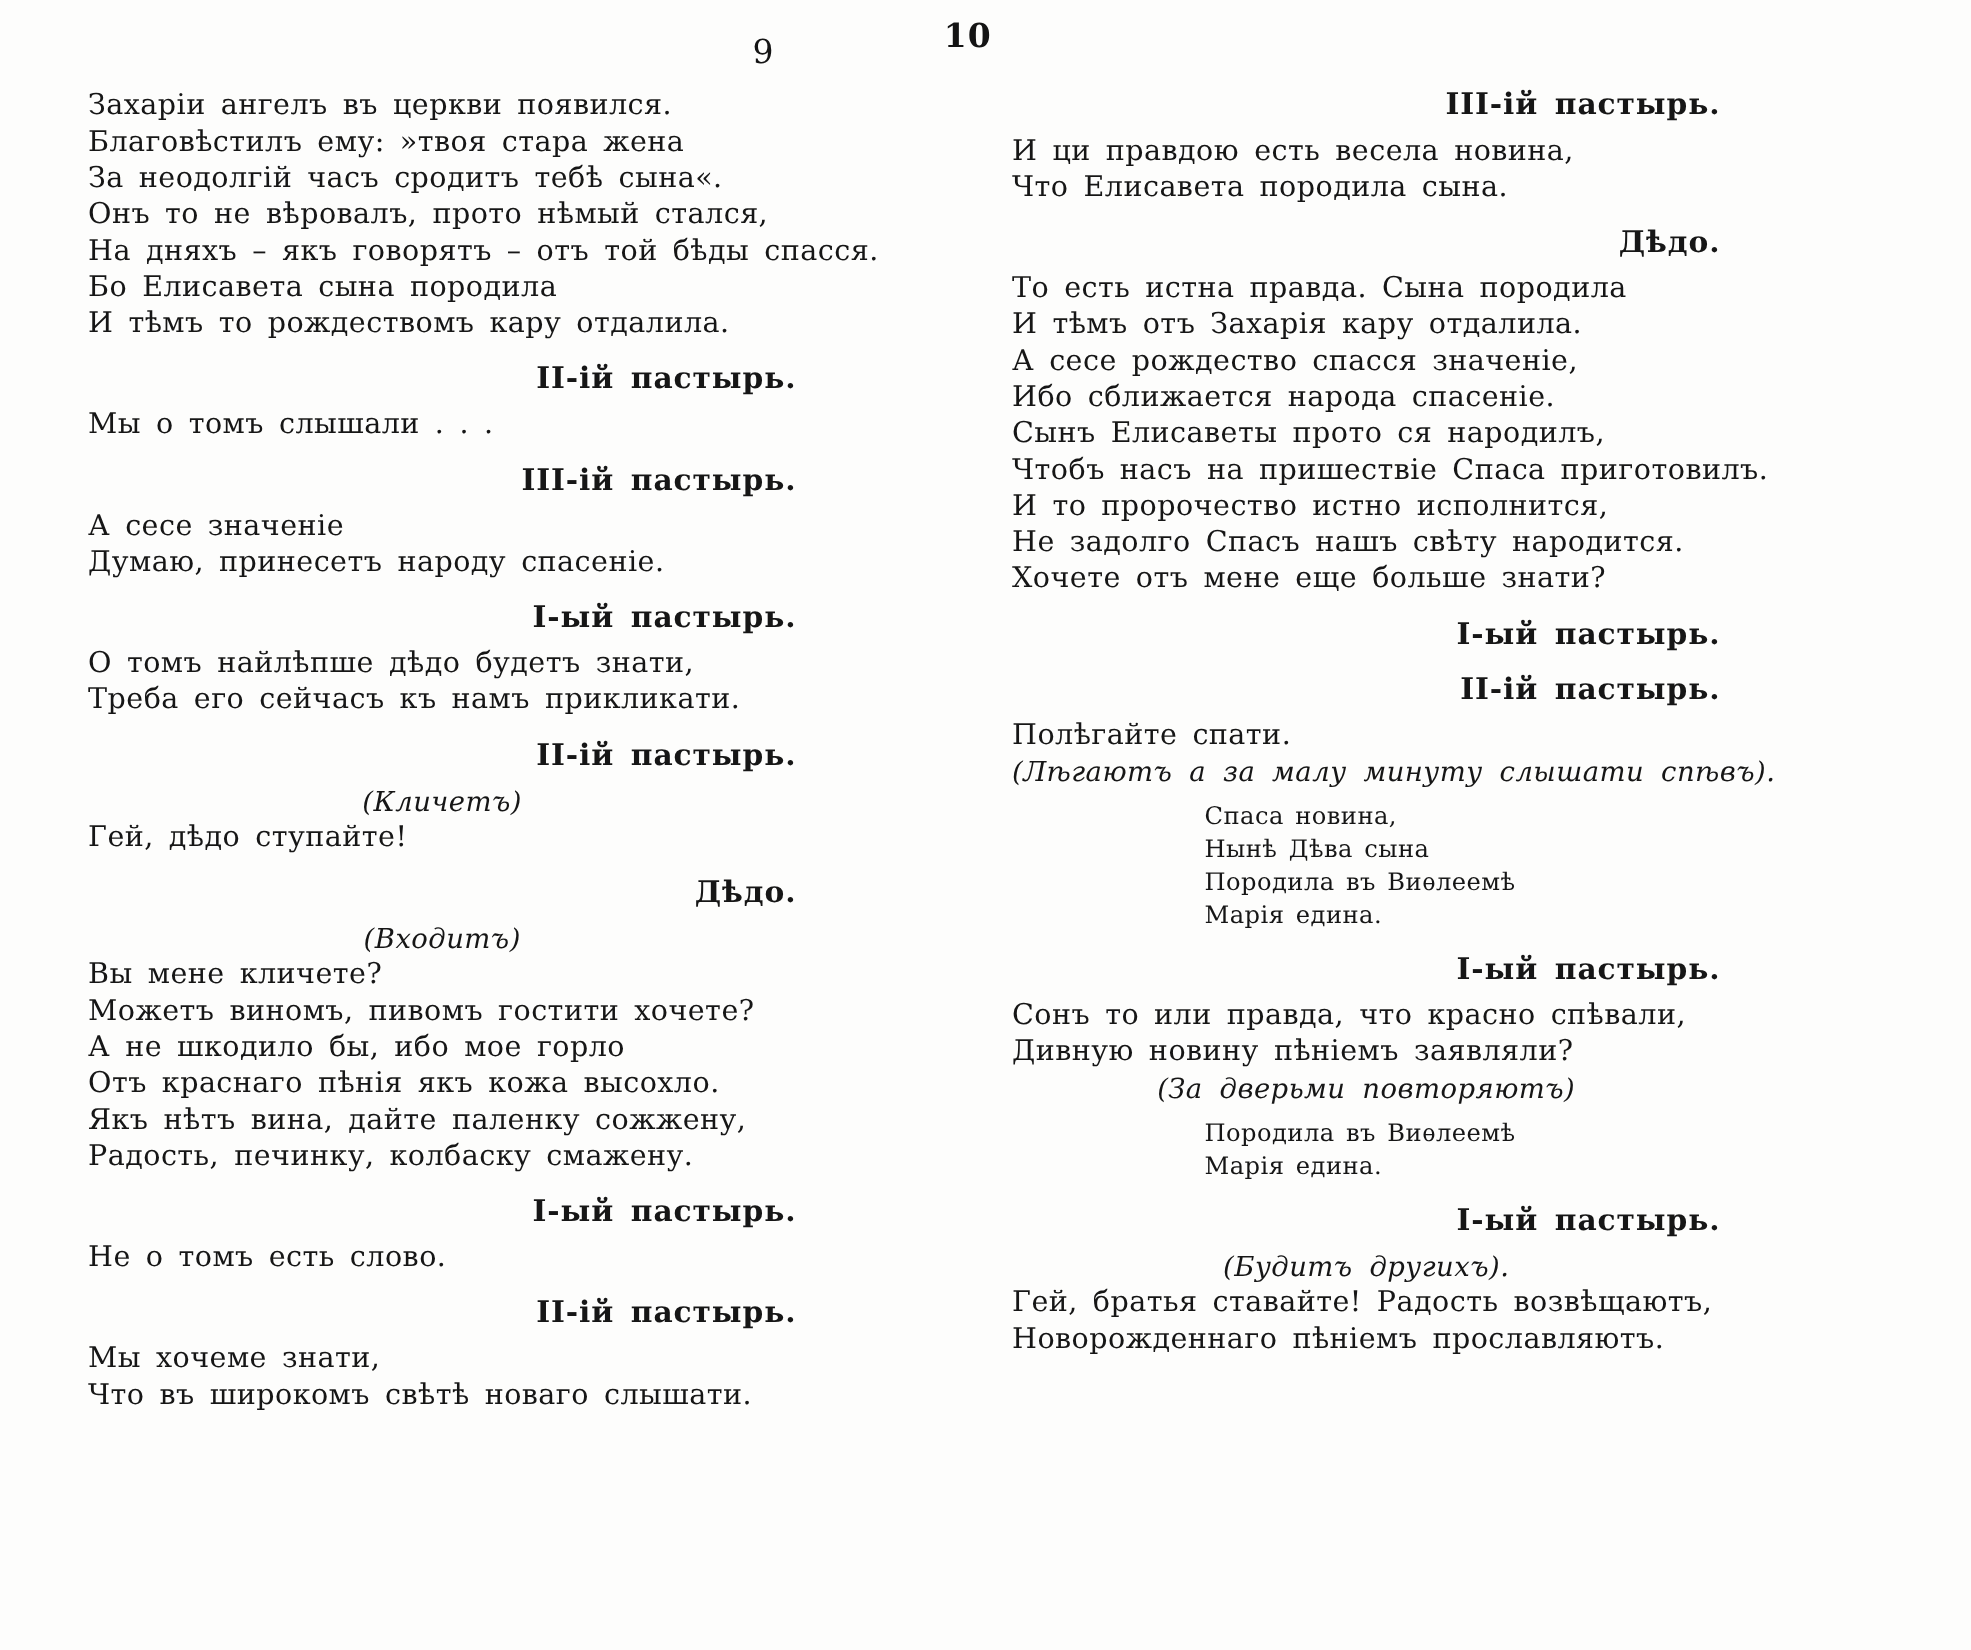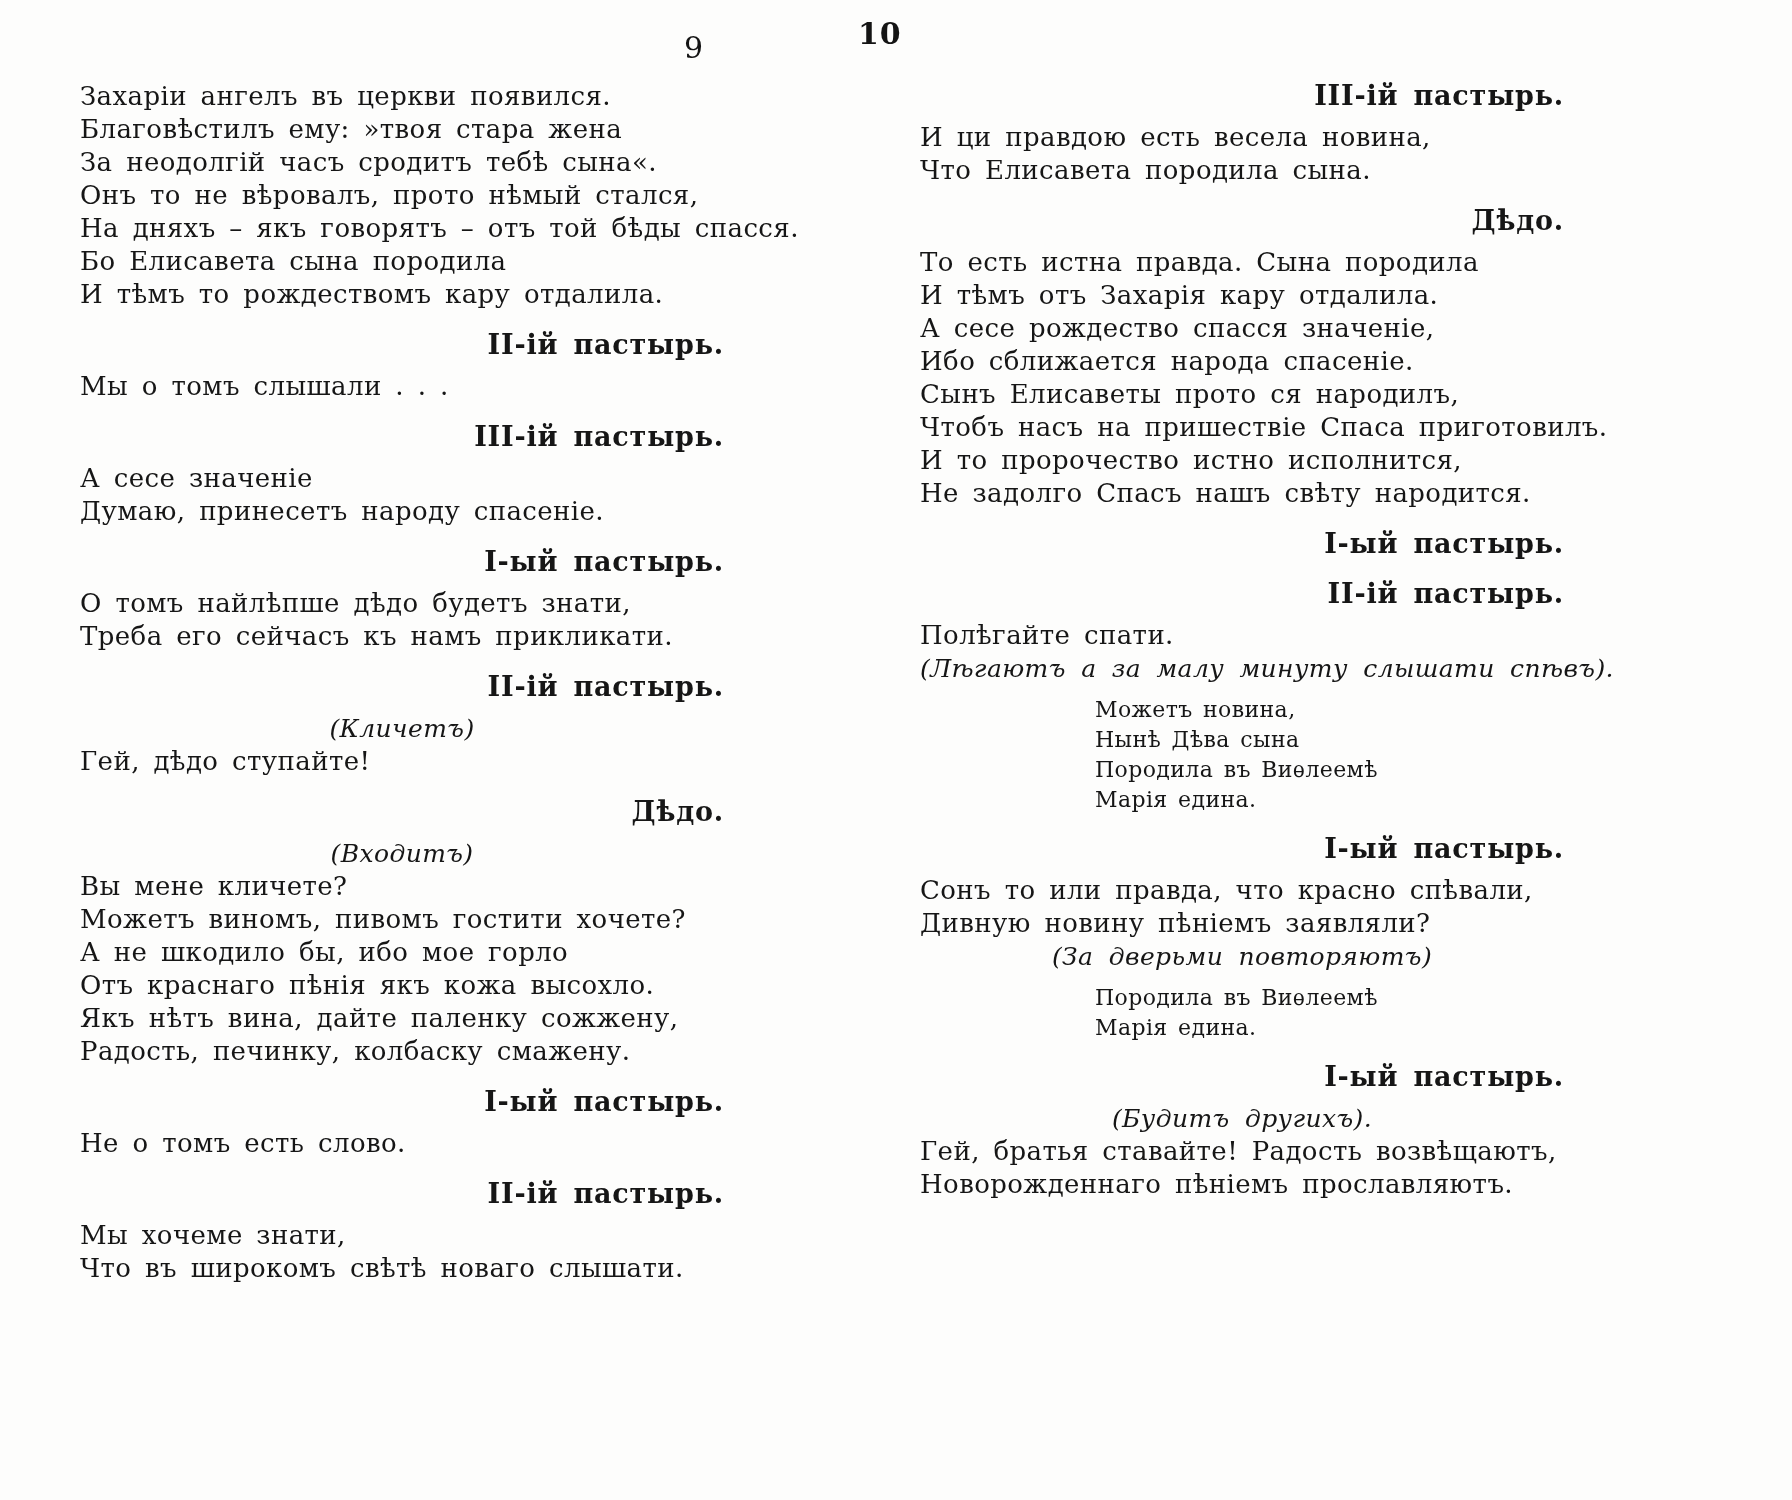--- a/index.html
+++ b/index.html
@@ -154,35 +154,36 @@
       </div>
       <div class="block verse">
         <div class="line">То есть истна правда. Сына породила</div>
         <div class="line">И тѣмъ отъ Захарія кару отдалила.</div>
         <div class="line">А сесе рождество спасся значеніе,</div>
         <div class="line">Ибо сближается народа спасеніе.</div>
         <div class="line">Сынъ Елисаветы прото ся народилъ,</div>
         <div class="line">Чтобъ насъ на пришествіе Спаса приготовилъ.</div>
         <div class="line">И то пророчество истно исполнится,</div>
         <div class="line">Не задолго Спасъ нашъ свѣту народится.</div>
+        <div class="line">Хочете отъ мене еще больше знати?</div>
       </div>
       <div class="block heading">
         <div class="line">I-ый пастырь.</div>
       </div>
       <div class="block heading">
         <div class="line">II-ій пастырь.</div>
       </div>
       <div class="block verse">
         <div class="line align-right">Полѣгайте спати.</div>
       </div>
       <div class="block stage">
         <div class="line">(Лѣгаютъ а за малу минуту слышати спѣвъ).</div>
       </div>
       <div class="block song">
-        <div class="line">Можетъ новина,</div>
+        <div class="line">Спаса новина,</div>
         <div class="line">Нынѣ Дѣва сына</div>
         <div class="line">Породила въ Виѳлеемѣ</div>
         <div class="line">Марія едина.</div>
       </div>
       <div class="block heading">
         <div class="line">I-ый пастырь.</div>
       </div>
       <div class="block verse">
         <div class="line">Сонъ то или правда, что красно спѣвали,</div>
         <div class="line">Дивную новину пѣніемъ заявляли?</div>

